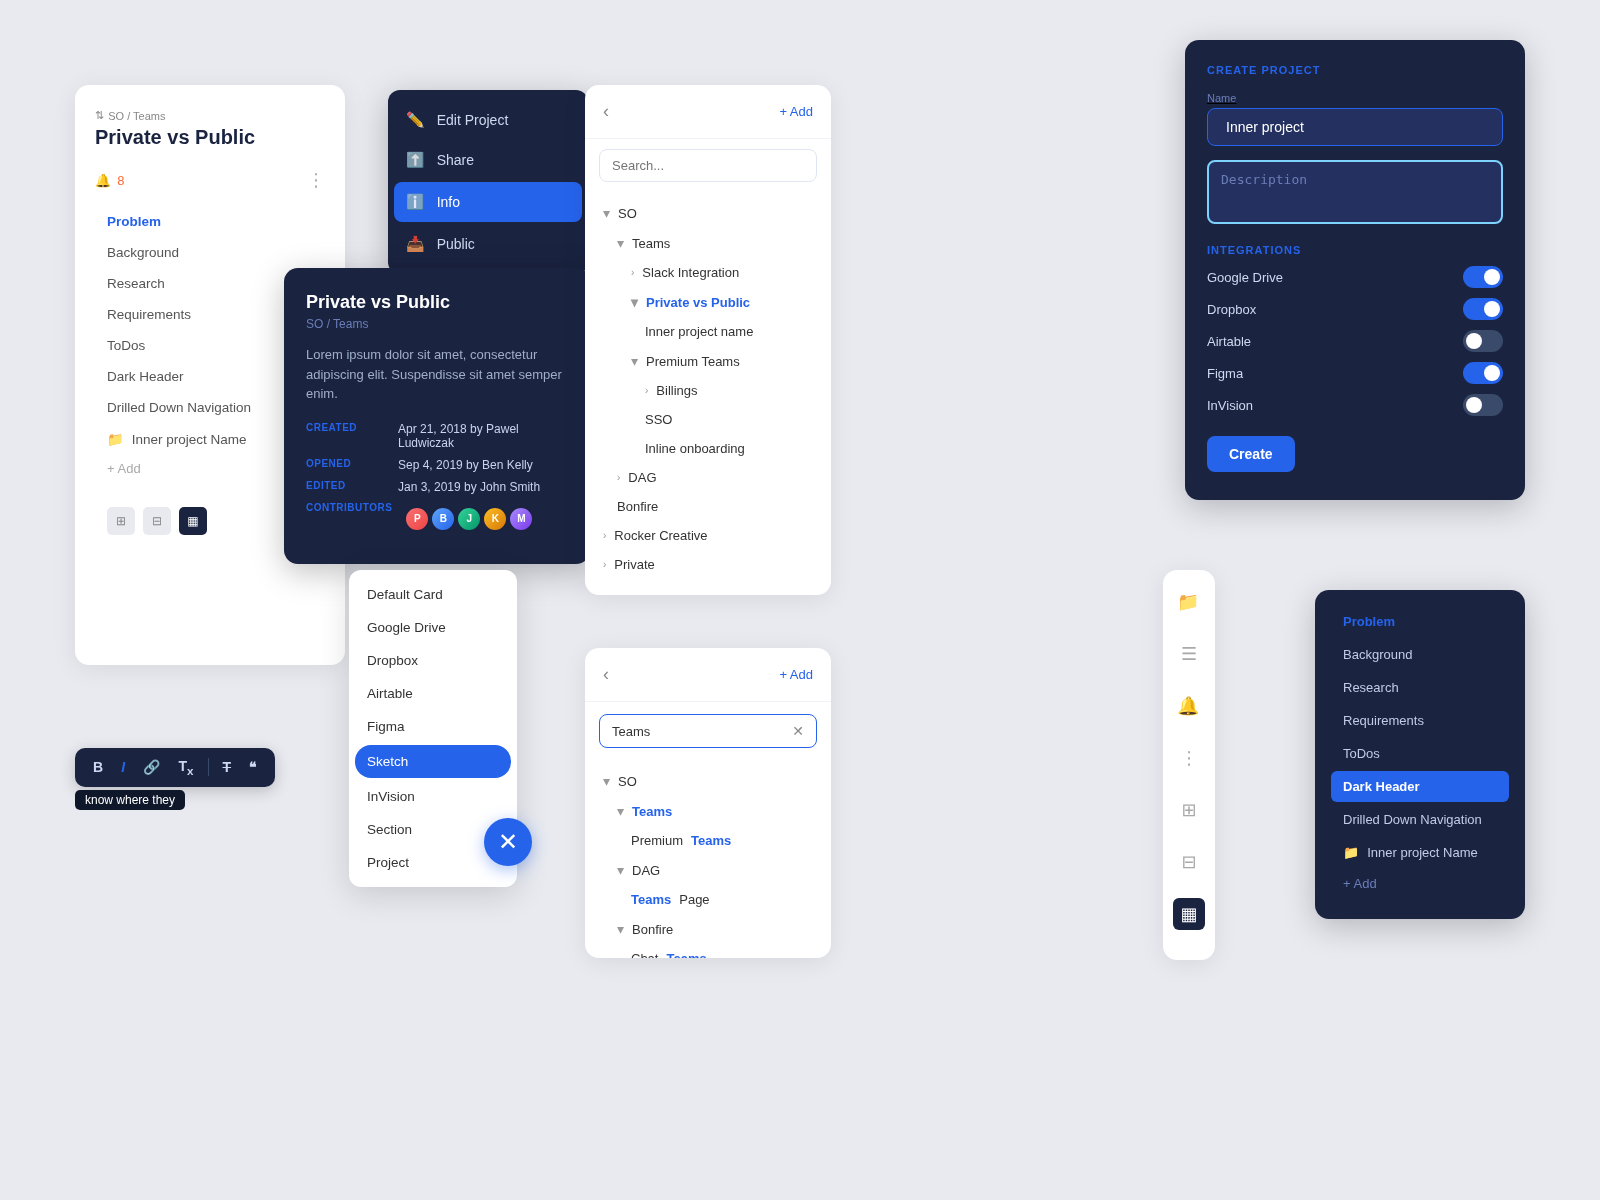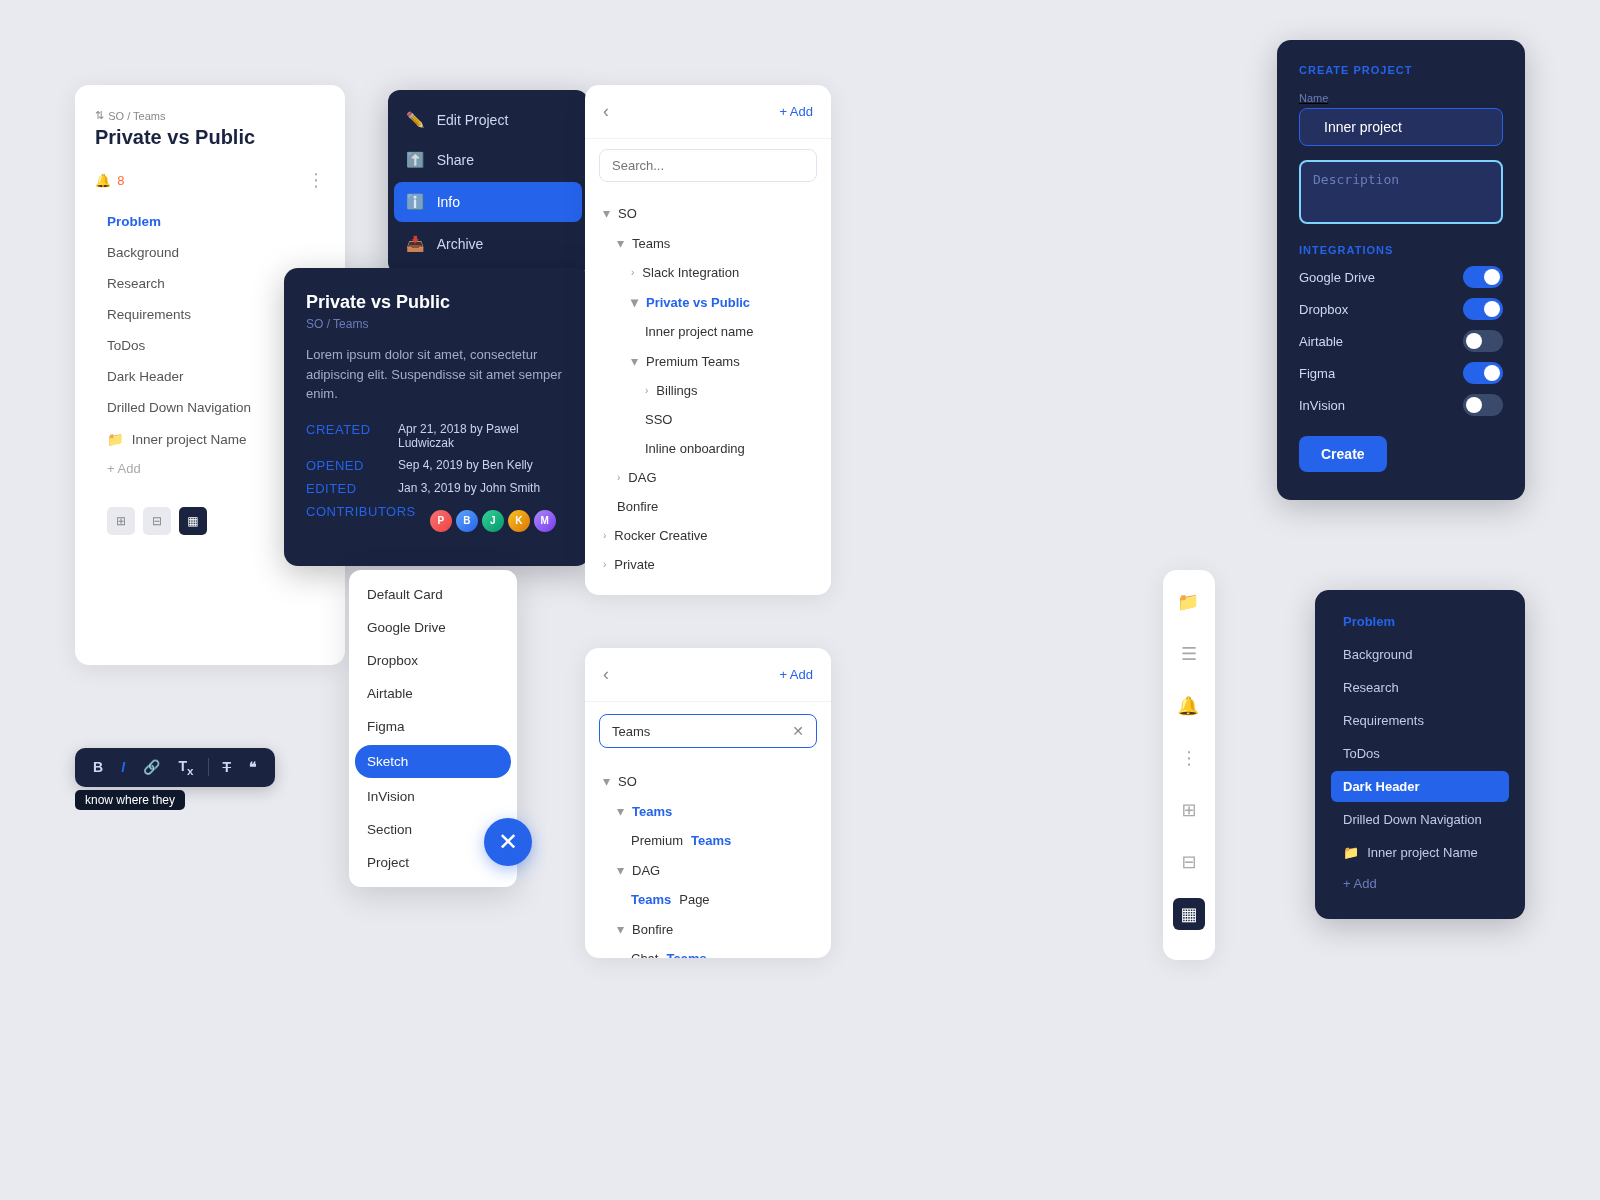--- a/index.html
+++ b/index.html
@@ -164,22 +164,22 @@
       line-height: 1.5;
       margin-bottom: 18px;
     }
     .info-card-row {
       display: flex;
       gap: 12px;
       margin-bottom: 8px;
       align-items: flex-start;
     }
     .info-card-label {
-      font-size: 13px;
-      font-weight: 400;
+      font-size: 10px;
+      font-weight: 700;
       color: #2563eb;
       letter-spacing: 0.5px;
       min-width: 80px;
       text-transform: uppercase;
     }
     .info-card-value {
       font-size: 12px;
       color: #c8d4f0;
     }
     .contributors-row {
@@ -287,21 +287,21 @@
       border-radius: 16px;
       margin: 2px 6px;
       padding: 9px 12px;
     }
 
     
     .panel-create {
       position: absolute;
       right: 75px;
       top: 40px;
-      width: 248px;
+      width: 340px;
       background: #1a2340;
       border-radius: 14px;
       padding: 24px 22px 28px;
       box-shadow: 0 8px 32px rgba(0,0,0,0.22);
     }
     .create-title {
       font-size: 11px;
       font-weight: 700;
       color: #2563eb;
       letter-spacing: 1px;
@@ -315,21 +315,21 @@
     .form-label {
       font-size: 11px;
       color: #6b7db8;
       margin-bottom: 4px;
     }
     .form-input {
       width: 100%;
       background: #243060;
       border: 1.5px solid #2563eb;
       border-radius: 8px;
-      padding: 10px 24px;
+      padding: 10px 18px;
       font-size: 14px;
       color: #fff;
       outline: none;
     }
     .form-input::placeholder { color: #6b7db8; }
     .form-select {
       width: 100%;
       background: #243060;
       border: 1px solid #2a3a6a;
       border-radius: 8px;
@@ -614,21 +614,21 @@
   <div class="context-menu-item">
     <span class="context-icon">⬆️</span>
     <span>Share</span>
   </div>
   <div class="context-menu-item highlighted">
     <span class="context-icon">ℹ️</span>
     <span>Info</span>
   </div>
   <div class="context-menu-item">
     <span class="context-icon">📥</span>
-    <span>Archive</span>
+    <span>Public</span>
   </div>
 </div>
 
 <div class="panel-info-card">
   <div class="info-card-title">Private vs Public</div>
   <div class="info-card-subtitle">SO / Teams</div>
   <div class="info-card-desc">Lorem ipsum dolor sit amet, consectetur adipiscing elit. Suspendisse sit amet semper enim.</div>
   <div class="info-card-row">
     <span class="info-card-label">CREATED</span>
     <span class="info-card-value">Apr 21, 2018 by Pawel Ludwiczak</span>

